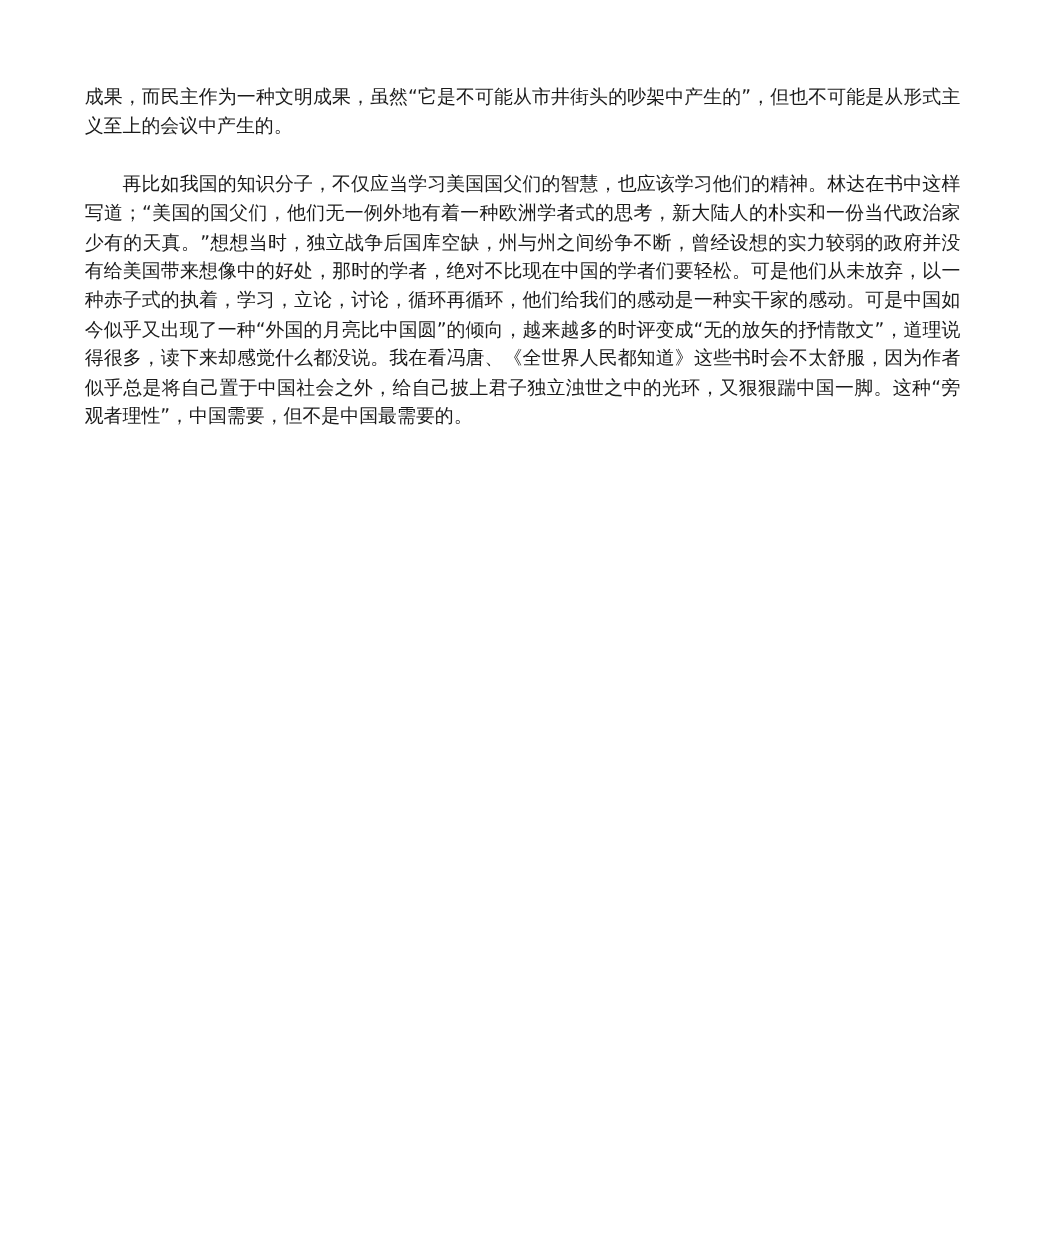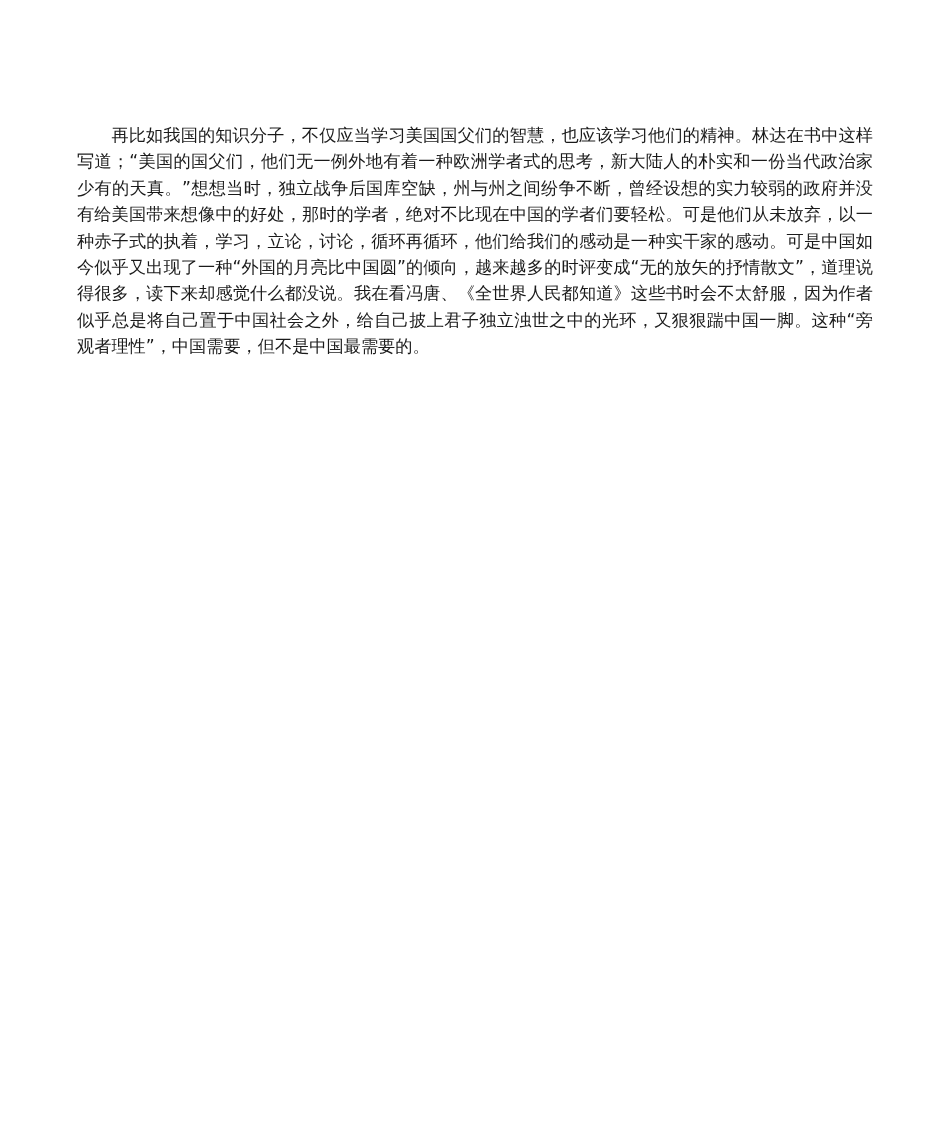--- a/index.html
+++ b/index.html
@@ -24,25 +24,25 @@
     .para {
       margin: 0;
       font-size: 17.2px;
       line-height: 26.4px;
       text-align: justify;
       letter-spacing: 0;
       word-break: break-all;
     }
     .para.indent {
       text-indent: 2em;
-      margin-top: 20px;
     }
     .para-gap {
       height: 26px;
     }
   </style>
 </head>
 <body>
 
 <div class="page">
+  <p class="para">成果，而民主作为一种文明成果，虽然“它是不可能从市井街头的吵架中产生的”，但也不可能是从形式主义至上的会议中产生的。</p>
   <div class="para-gap"></div>
   <p class="para indent">再比如我国的知识分子，不仅应当学习美国国父们的智慧，也应该学习他们的精神。林达在书中这样写道；“美国的国父们，他们无一例外地有着一种欧洲学者式的思考，新大陆人的朴实和一份当代政治家少有的天真。”想想当时，独立战争后国库空缺，州与州之间纷争不断，曾经设想的实力较弱的政府并没有给美国带来想像中的好处，那时的学者，绝对不比现在中国的学者们要轻松。可是他们从未放弃，以一种赤子式的执着，学习，立论，讨论，循环再循环，他们给我们的感动是一种实干家的感动。可是中国如今似乎又出现了一种“外国的月亮比中国圆”的倾向，越来越多的时评变成“无的放矢的抒情散文”，道理说得很多，读下来却感觉什么都没说。我在看冯唐、《全世界人民都知道》这些书时会不太舒服，因为作者似乎总是将自己置于中国社会之外，给自己披上君子独立浊世之中的光环，又狠狠踹中国一脚。这种“旁观者理性”，中国需要，但不是中国最需要的。</p>
 </div>
 
 </body></html>

